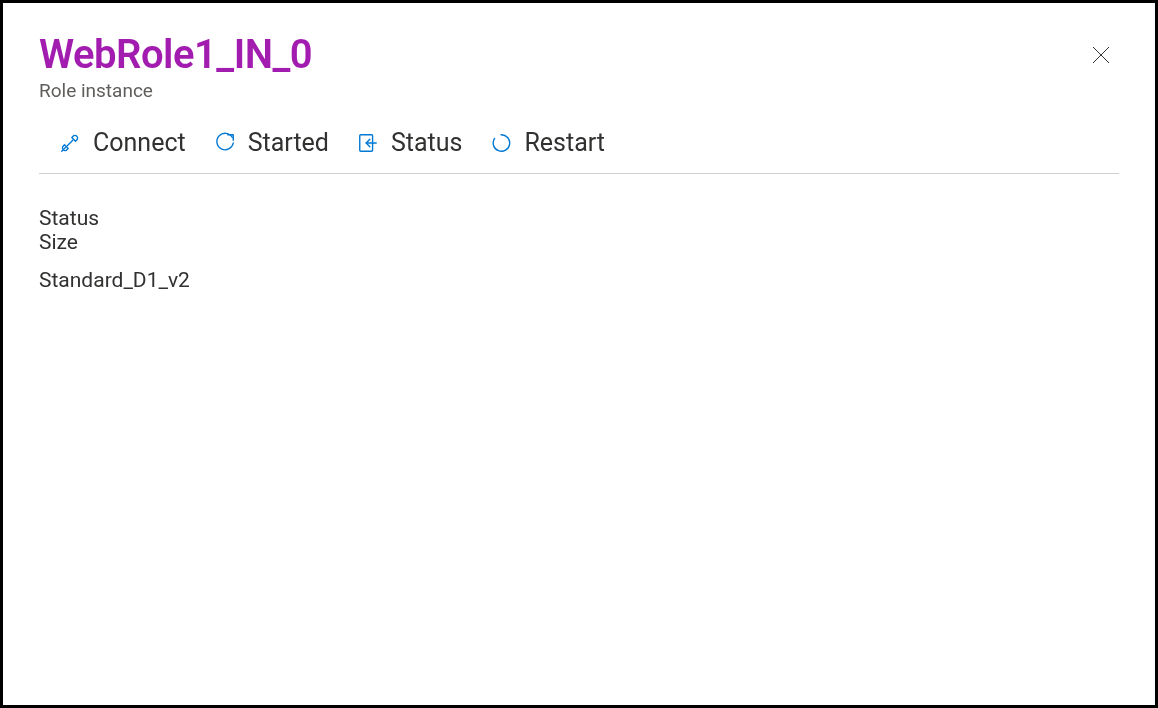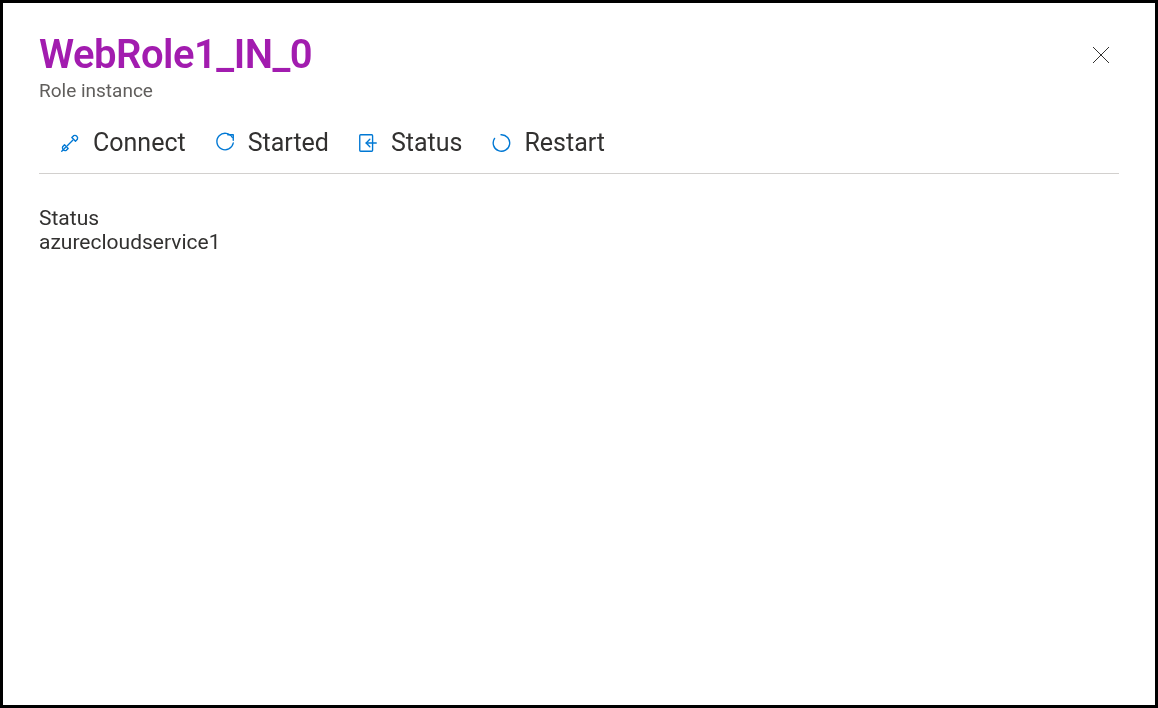--- a/index.html
+++ b/index.html
@@ -168,15 +168,18 @@
     </span>
     <span>Restart</span>
   </button>
 </div>
 
 <div class="properties">
   <div class="prop">
     <div class="prop-label">Status</div>
   </div>
   <div class="prop">
-    <div class="prop-value">azurecloudservice1</div>
+    <div class="prop-label">Size</div>
+    <div class="prop-value">Standard_D1_v2</div>
+  </div>
+  <div class="prop">
   </div>
 </div>
 
 </body></html>

